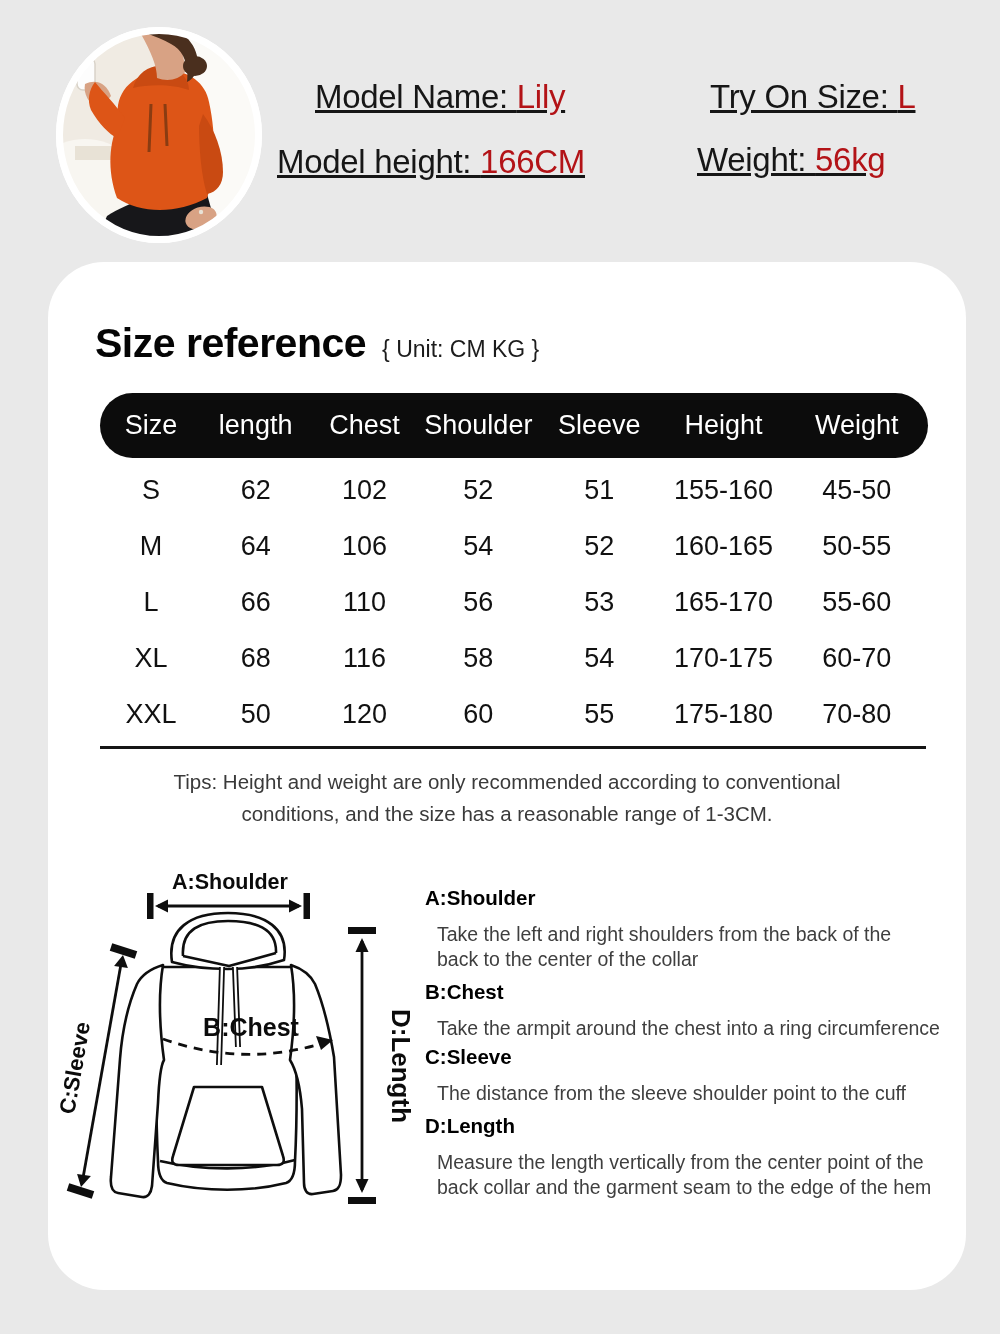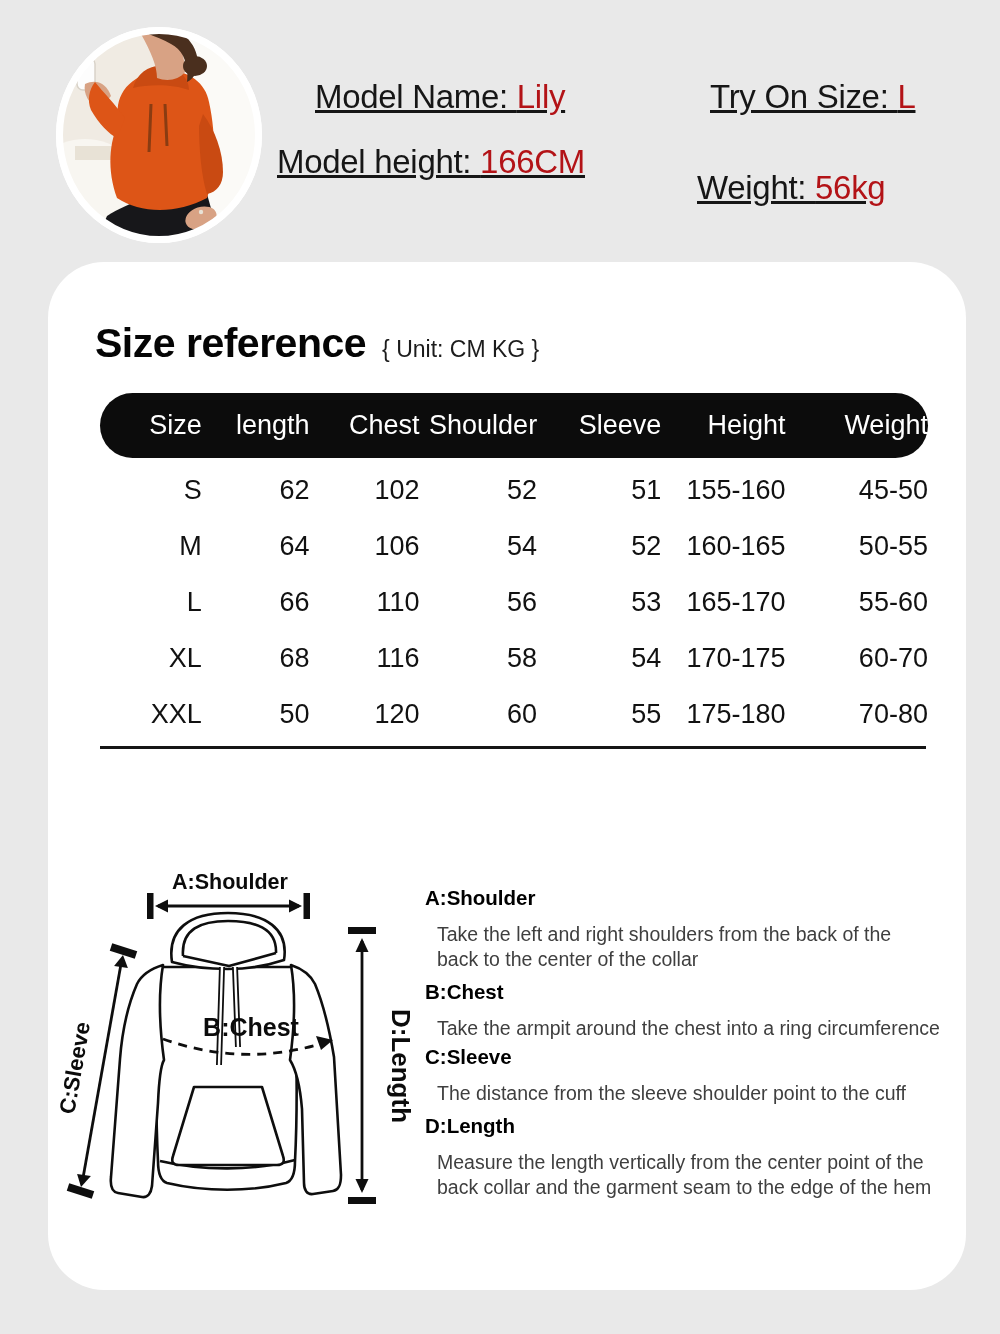--- a/index.html
+++ b/index.html
@@ -15,21 +15,21 @@
   .photo-wrap{left:55px;top:26px;width:208px;height:218px;}
 
   
   .card{left:48px;top:262px;width:918px;height:1028px;background:#ffffff;border-radius:56px;}
 
   .title-row{left:47px;top:58px;display:flex;align-items:baseline;gap:16px;}
   .title{font-size:41px;font-weight:800;letter-spacing:-0.5px;color:#050505;}
   .unit-note{font-size:23px;color:#1c1c1c;text-align:right;}
 
   .grid7{display:grid;grid-template-columns:12.3% 13% 13.3% 14.2% 15% 15% 17.2%;align-items:center;}
-  .grid7 span{text-align:right;}
+  .grid7 span{text-align:center;}
 
   .pill{left:52px;top:131px;width:828px;height:65px;background:#0c0c0c;border-radius:33px;
         color:#ffffff;font-size:27px;}
   .rows{left:52px;top:200px;width:828px;}
   .trow{height:56px;font-size:27px;color:#111111;}
 
   .divider{left:52px;top:484px;width:826px;height:3px;background:#151515;}
 
   .tips{left:0;top:504px;width:100%;text-align:center;font-size:20.5px;line-height:32px;color:#3a3a3a;}
 
@@ -83,21 +83,21 @@
     <ellipse cx="104" cy="109" rx="99.5" ry="104.5" fill="none" stroke="#ffffff" stroke-width="7"></ellipse>
   </svg>
 </div>
 
 <div class="abs hdr-text" style="left:315px;top:78px;"><span>Model Name: </span><span class="hdr-val">Lily</span></div>
 
 <div class="abs hdr-text" style="left:710px;top:78px;"><span>Try On Size: </span><span class="hdr-val">L</span></div>
 
 <div class="abs hdr-text" style="left:277px;top:143px;"><span>Model height: </span><span class="hdr-val">166CM</span></div>
 
-<div class="abs hdr-text" style="left:697px;top:141px;margin-top:28px;"><span>Weight: </span><span class="hdr-val">56kg</span></div>
+<div class="abs hdr-text" style="left:697px;top:141px;"><span>Weight: </span><span class="hdr-val">56kg</span></div>
 
 <div class="abs card">
 
   <div class="abs title-row">
     <span class="title">Size reference</span>
     <span class="unit-note">{ Unit: CM KG }</span>
   </div>
 
   <div class="abs pill grid7">
     <span>Size</span>
@@ -152,20 +152,24 @@
       <span>120</span>
       <span>60</span>
       <span>55</span>
       <span>175-180</span>
       <span>70-80</span>
     </div>
   </div>
 
   <div class="abs divider"></div>
 
+  <div class="abs tips">
+    <div>Tips: Height and weight are only recommended according to conventional</div>
+    <div>conditions, and the size has a reasonable range of 1-3CM.</div>
+  </div>
 
   <svg class="abs diagram" viewBox="0 0 400 362">
     <g fill="#ffffff" stroke="#0e0e0e" stroke-width="2.6" stroke-linejoin="round">
 
       <path d="M 110,104 C 107,160 105,240 108,298 C 108,310 111,318 117,320 C 155,329 200,329 236,320 C 242,318 245,310 245,298 C 248,240 246,160 243,104 Z"></path>
 
       <path d="M 113,102 C 100,106 91,113 87,121 C 77,144 72,170 70,196 L 61,314 C 60,324 62,329 68,330 L 92,334 C 98,335 101,330 102,323 L 108,240 C 109,217 111,202 114,197 C 110,168 108,132 113,102 Z"></path>
 
       <path d="M 241,102 C 253,106 261,113 265,121 C 275,145 280,170 284,194 L 291,312 C 291,322 289,327 283,328 L 263,331 C 257,332 254,327 254,320 L 252,246 C 250,222 245,205 240,197 C 244,168 246,132 241,102 Z"></path>
 

